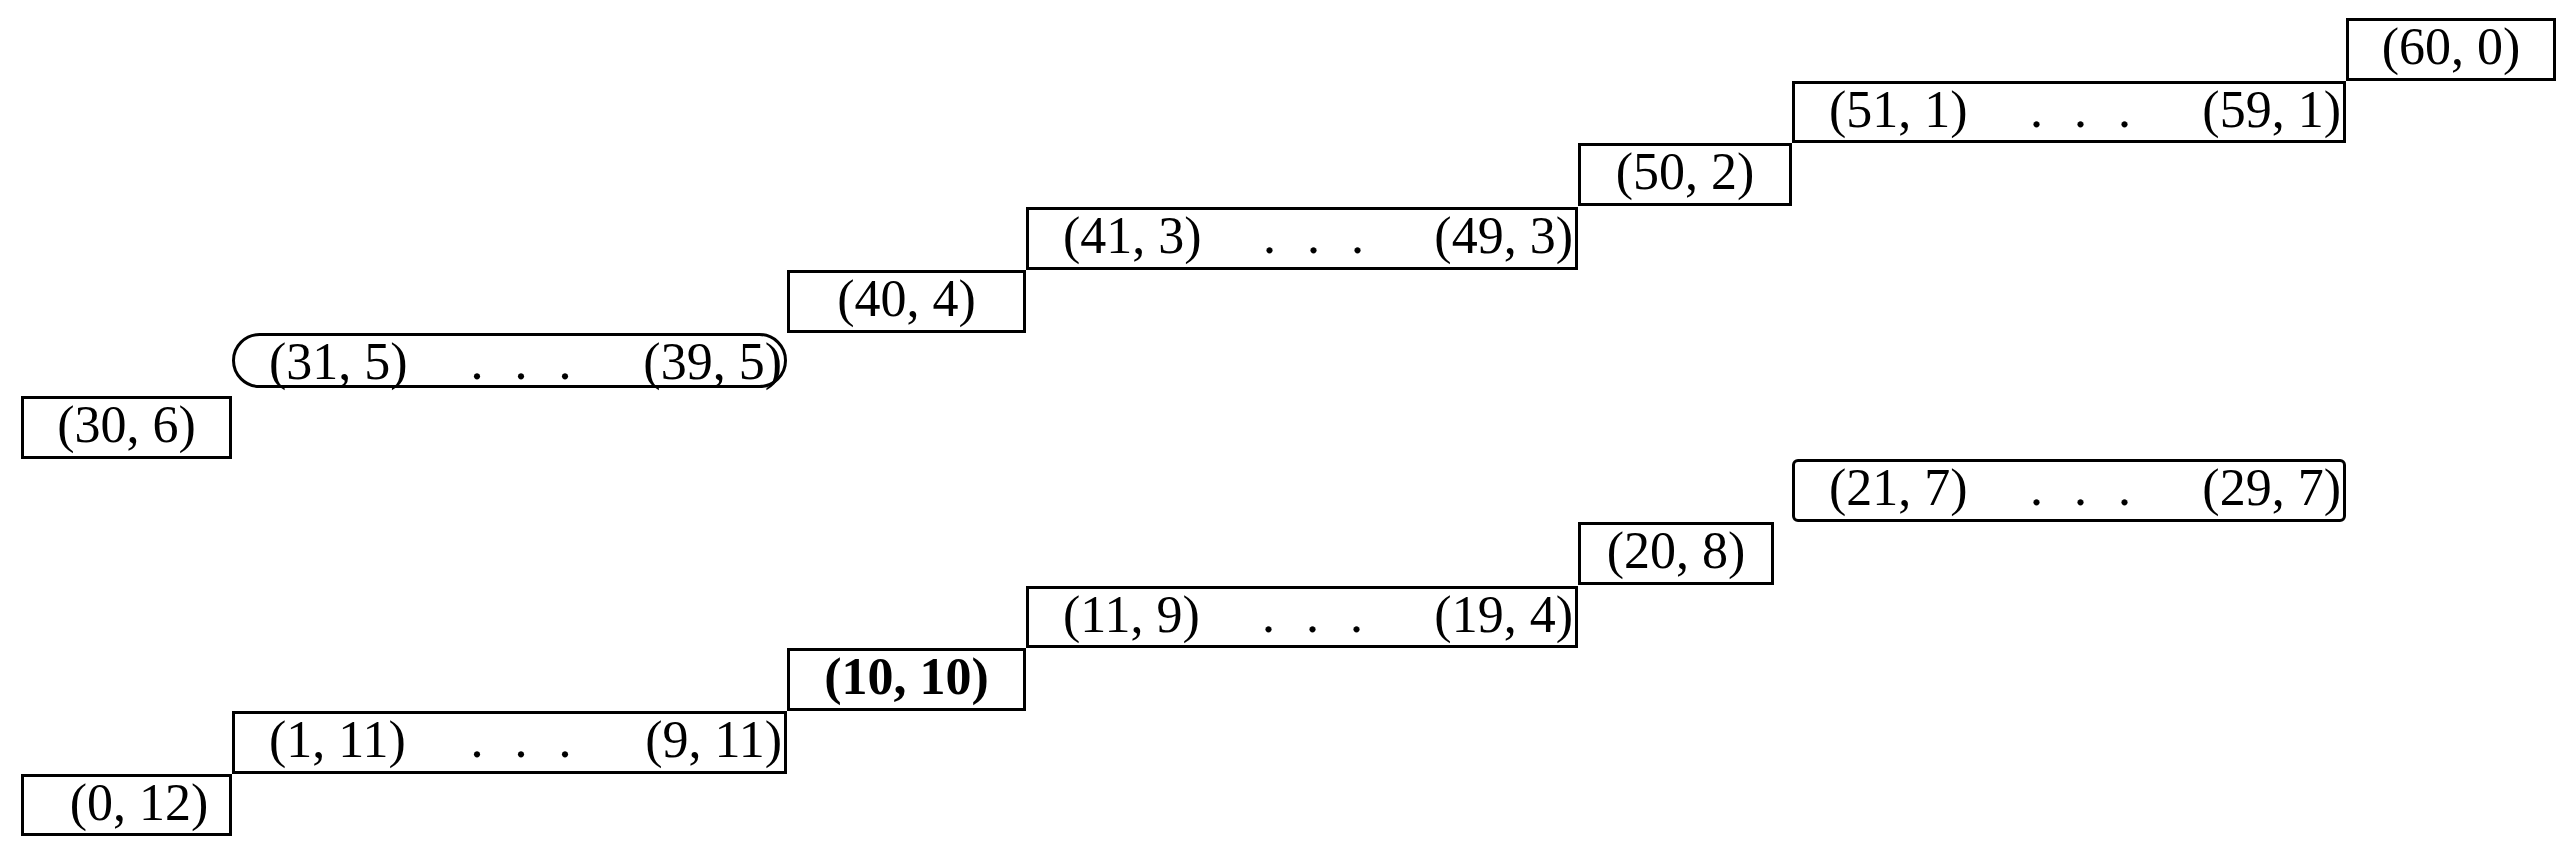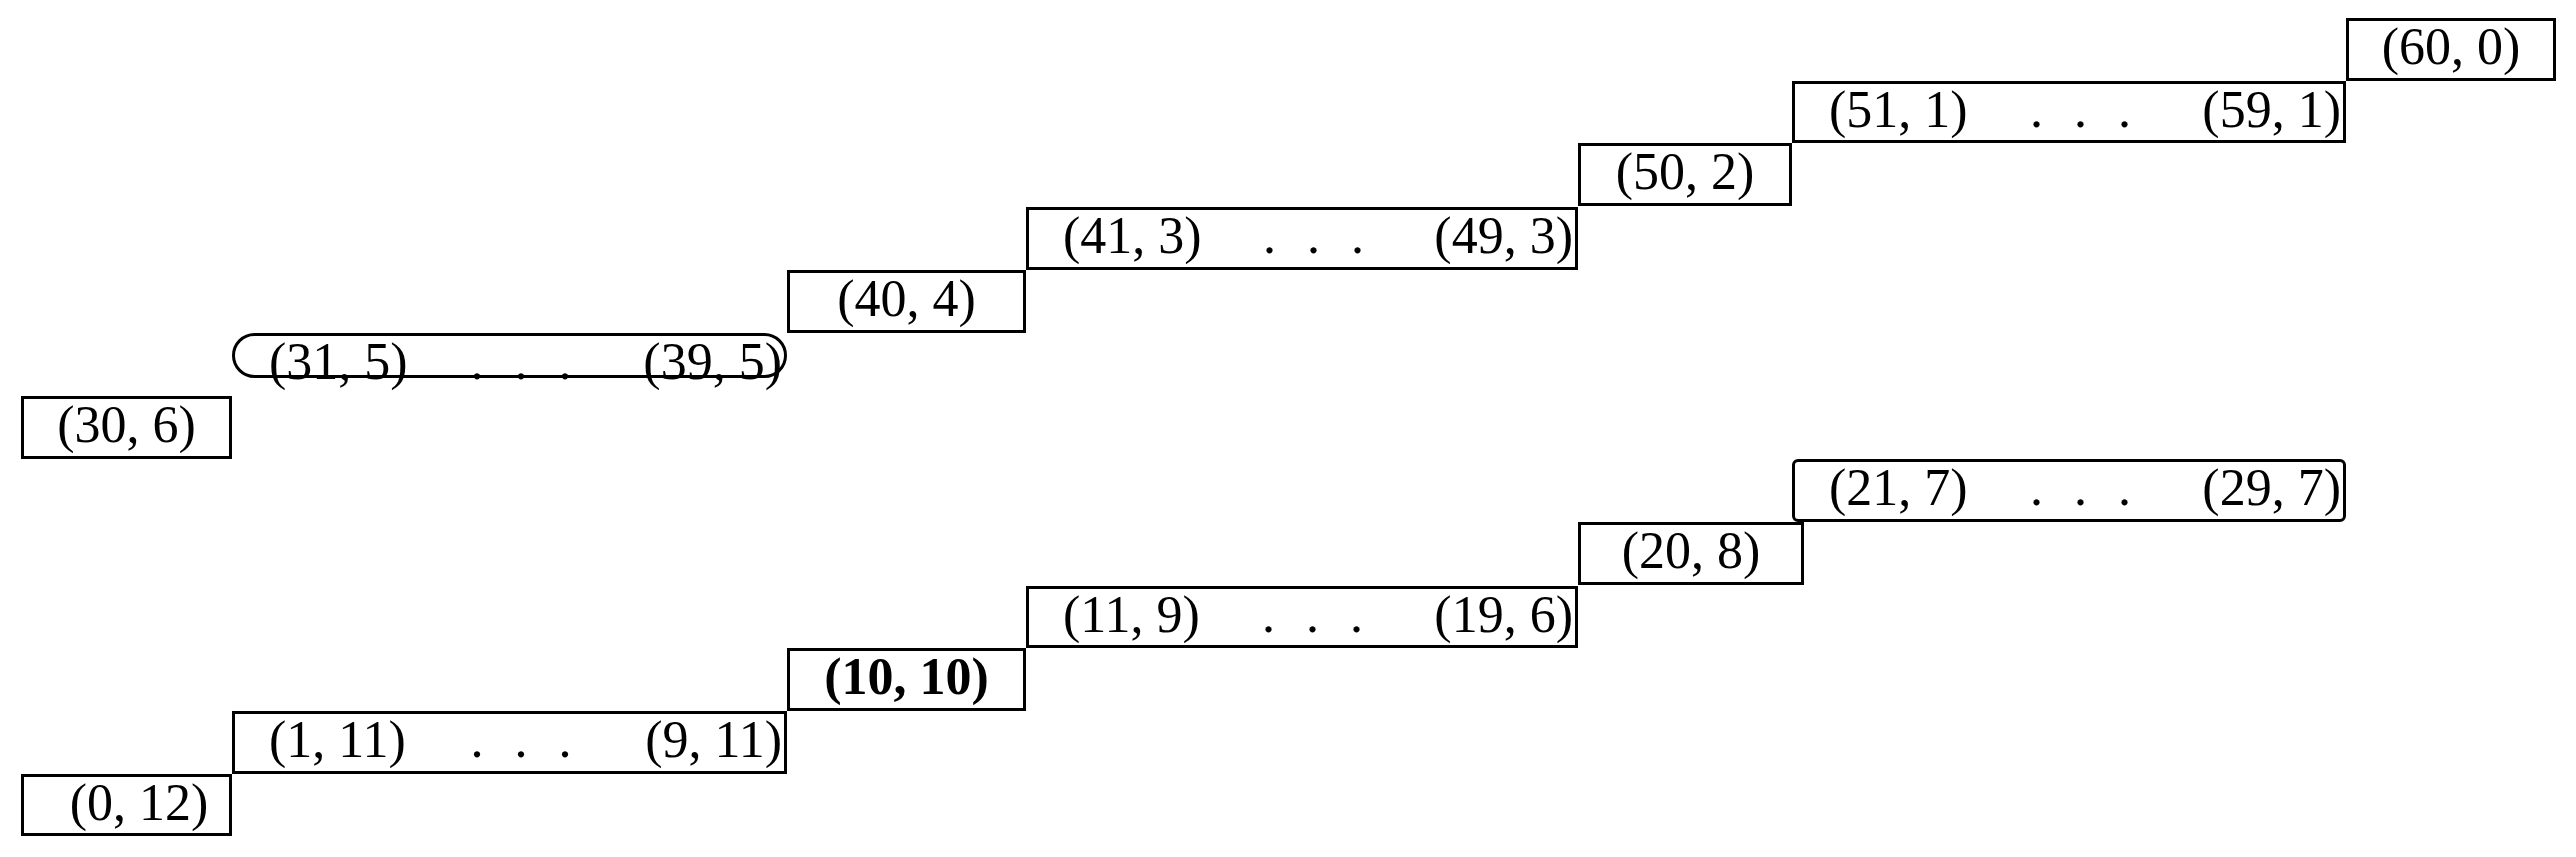--- a/index.html
+++ b/index.html
@@ -26,26 +26,26 @@
   .box.single { justify-content: center; }
   .box.range  { justify-content: space-between; padding: 0 2px 0 34px; }
   .dots { letter-spacing: 9px; }
 
   
   .b0  { left: 2346px; top:  18px; width: 210px; height: 63px; }
   .b1  { left: 1792px; top:  81px; width: 554px; height: 62px; }
   .b2  { left: 1578px; top: 143px; width: 214px; height: 63px; }
   .b3  { left: 1026px; top: 207px; width: 552px; height: 63px; }
   .b4  { left:  787px; top: 270px; width: 239px; height: 63px; }
-  .b5  { left:  232px; top: 333px; width: 555px; height: 45px; border-radius: 30px; }
+  .b5  { left:  232px; top: 333px; width: 555px; height: 55px; border-radius: 30px; }
   .b6  { left:   21px; top: 396px; width: 211px; height: 63px; }
 
   
   .b7  { left: 1792px; top: 459px; width: 554px; height: 63px; border-radius: 6px; }
-  .b8  { left: 1578px; top: 522px; width: 226px; height: 63px; }
+  .b8  { left: 1578px; top: 522px; width: 196px; height: 63px; }
   .b9  { left: 1026px; top: 586px; width: 552px; height: 62px; }
   .b10 { left:  787px; top: 648px; width: 239px; height: 63px; font-weight: bold; }
   .b11 { left:  232px; top: 711px; width: 555px; height: 63px; }
   .b12 { left:   21px; top: 774px; width: 211px; height: 62px; padding-left: 25px; }
 </style>
 </head>
 <body>
 
 <div class="canvas">
 
@@ -89,21 +89,21 @@
     <span class="lbl">(29, 7)</span>
   </div>
 
   <div class="box single b8">
     <span class="lbl">(20, 8)</span>
   </div>
 
   <div class="box range b9">
     <span class="lbl">(11, 9)</span>
     <span class="dots">. . .</span>
-    <span class="lbl">(19, 6)</span>
+    <span class="lbl">(19, 4)</span>
   </div>
 
   <div class="box single b10">
     <span class="lbl">(10, 10)</span>
   </div>
 
   <div class="box range b11">
     <span class="lbl">(1, 11)</span>
     <span class="dots">. . .</span>
     <span class="lbl">(9, 11)</span>

